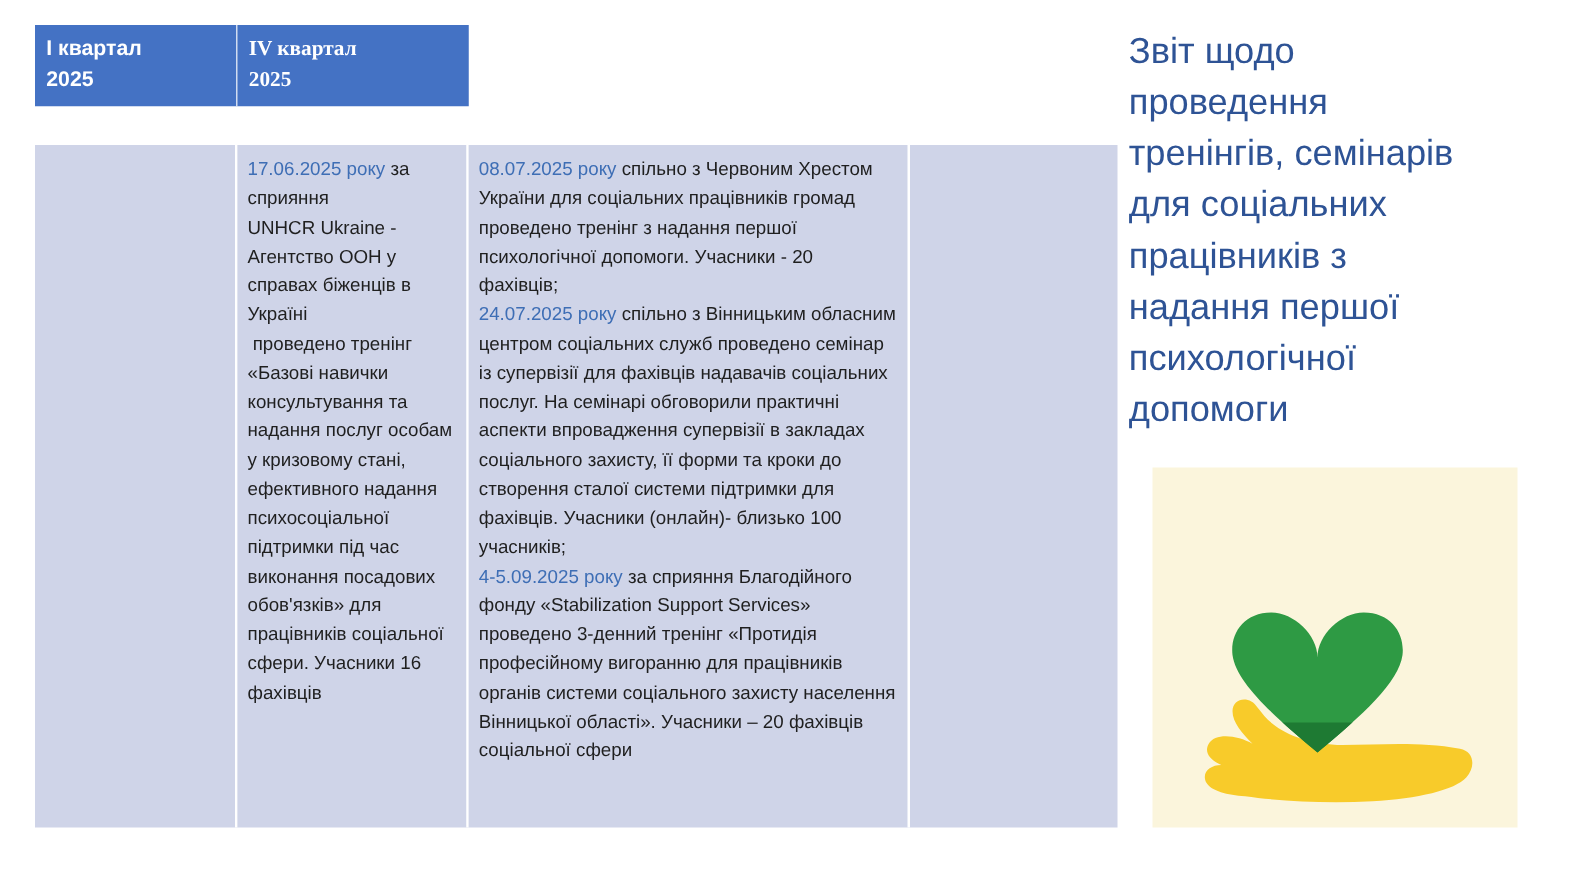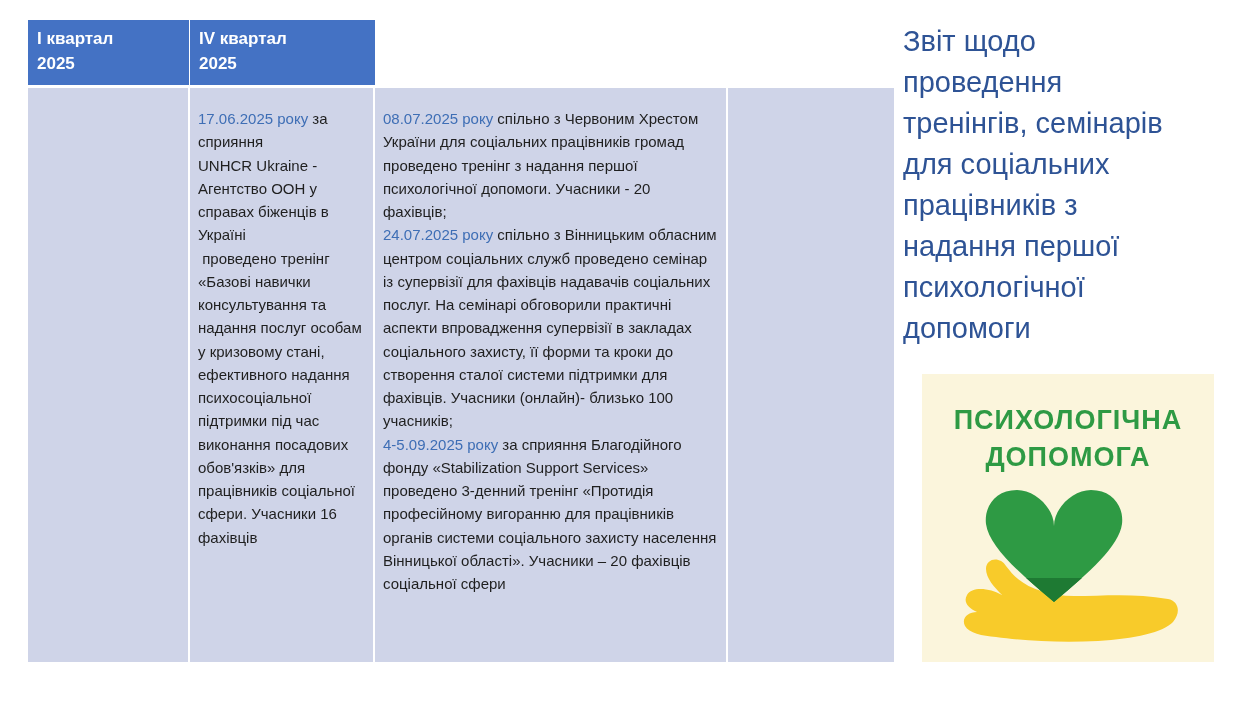--- a/index.html
+++ b/index.html
@@ -43,31 +43,32 @@
     background: var(--table-header-bg, #4472C4);
     color: #ffffff;
     font-weight: bold;
     font-size: 17px;
     line-height: 1.45;
     padding: 7px 8px 0 9px;
     box-sizing: border-box;
     border-right: 1px solid #ffffff;
     white-space: pre-line;
   }
-  .qtable .th:last-child { border-right: none; }
+  .qtable .th:last-child { border-right: none; font-family: Liberation Serif, serif; }
   .qtable .td {
     background: var(--table-body-bg, #CFD4E8);
     color: var(--body-text, #1F1F1F);
     font-size: 15px;
     line-height: 1.55;
-    padding: 19px 9px 5px 8px;
+    padding: 8px 9px 5px 8px;
     box-sizing: border-box;
     border-right: 2px solid #ffffff;
     white-space: pre-wrap;
     overflow: hidden;
+    margin-top: 28px;
   }
   .qtable .td:last-child { border-right: none; }
   .seg-date { color: var(--date-text, #3E6EB5); }
   .seg-text { color: var(--body-text, #1F1F1F); }
 
   
   .slide-title {
     position: absolute;
     left: 903px;
     top: 21px;
@@ -172,19 +173,15 @@
            C 151 116 132 134 132 152 Z"></path>
 
       <path style="fill: var(--logo-green-dark, #1E7A33);" clip-path="url(#heart-shadow-clip)" d="M 132 152
            C 132 134 113 116 95 116
            C 73 116 62 133 64 150
            C 67 172 96 198 132 228
            C 168 198 197 172 200 150
            C 202 133 191 116 169 116
            C 151 116 132 134 132 152 Z"></path>
     </svg>
-    <div class="logo-text">
-      <div>ПСИХОЛОГІЧНА</div>
-      <div>ДОПОМОГА</div>
-    </div>
   </div>
 
 </div>
 
 </body></html>

